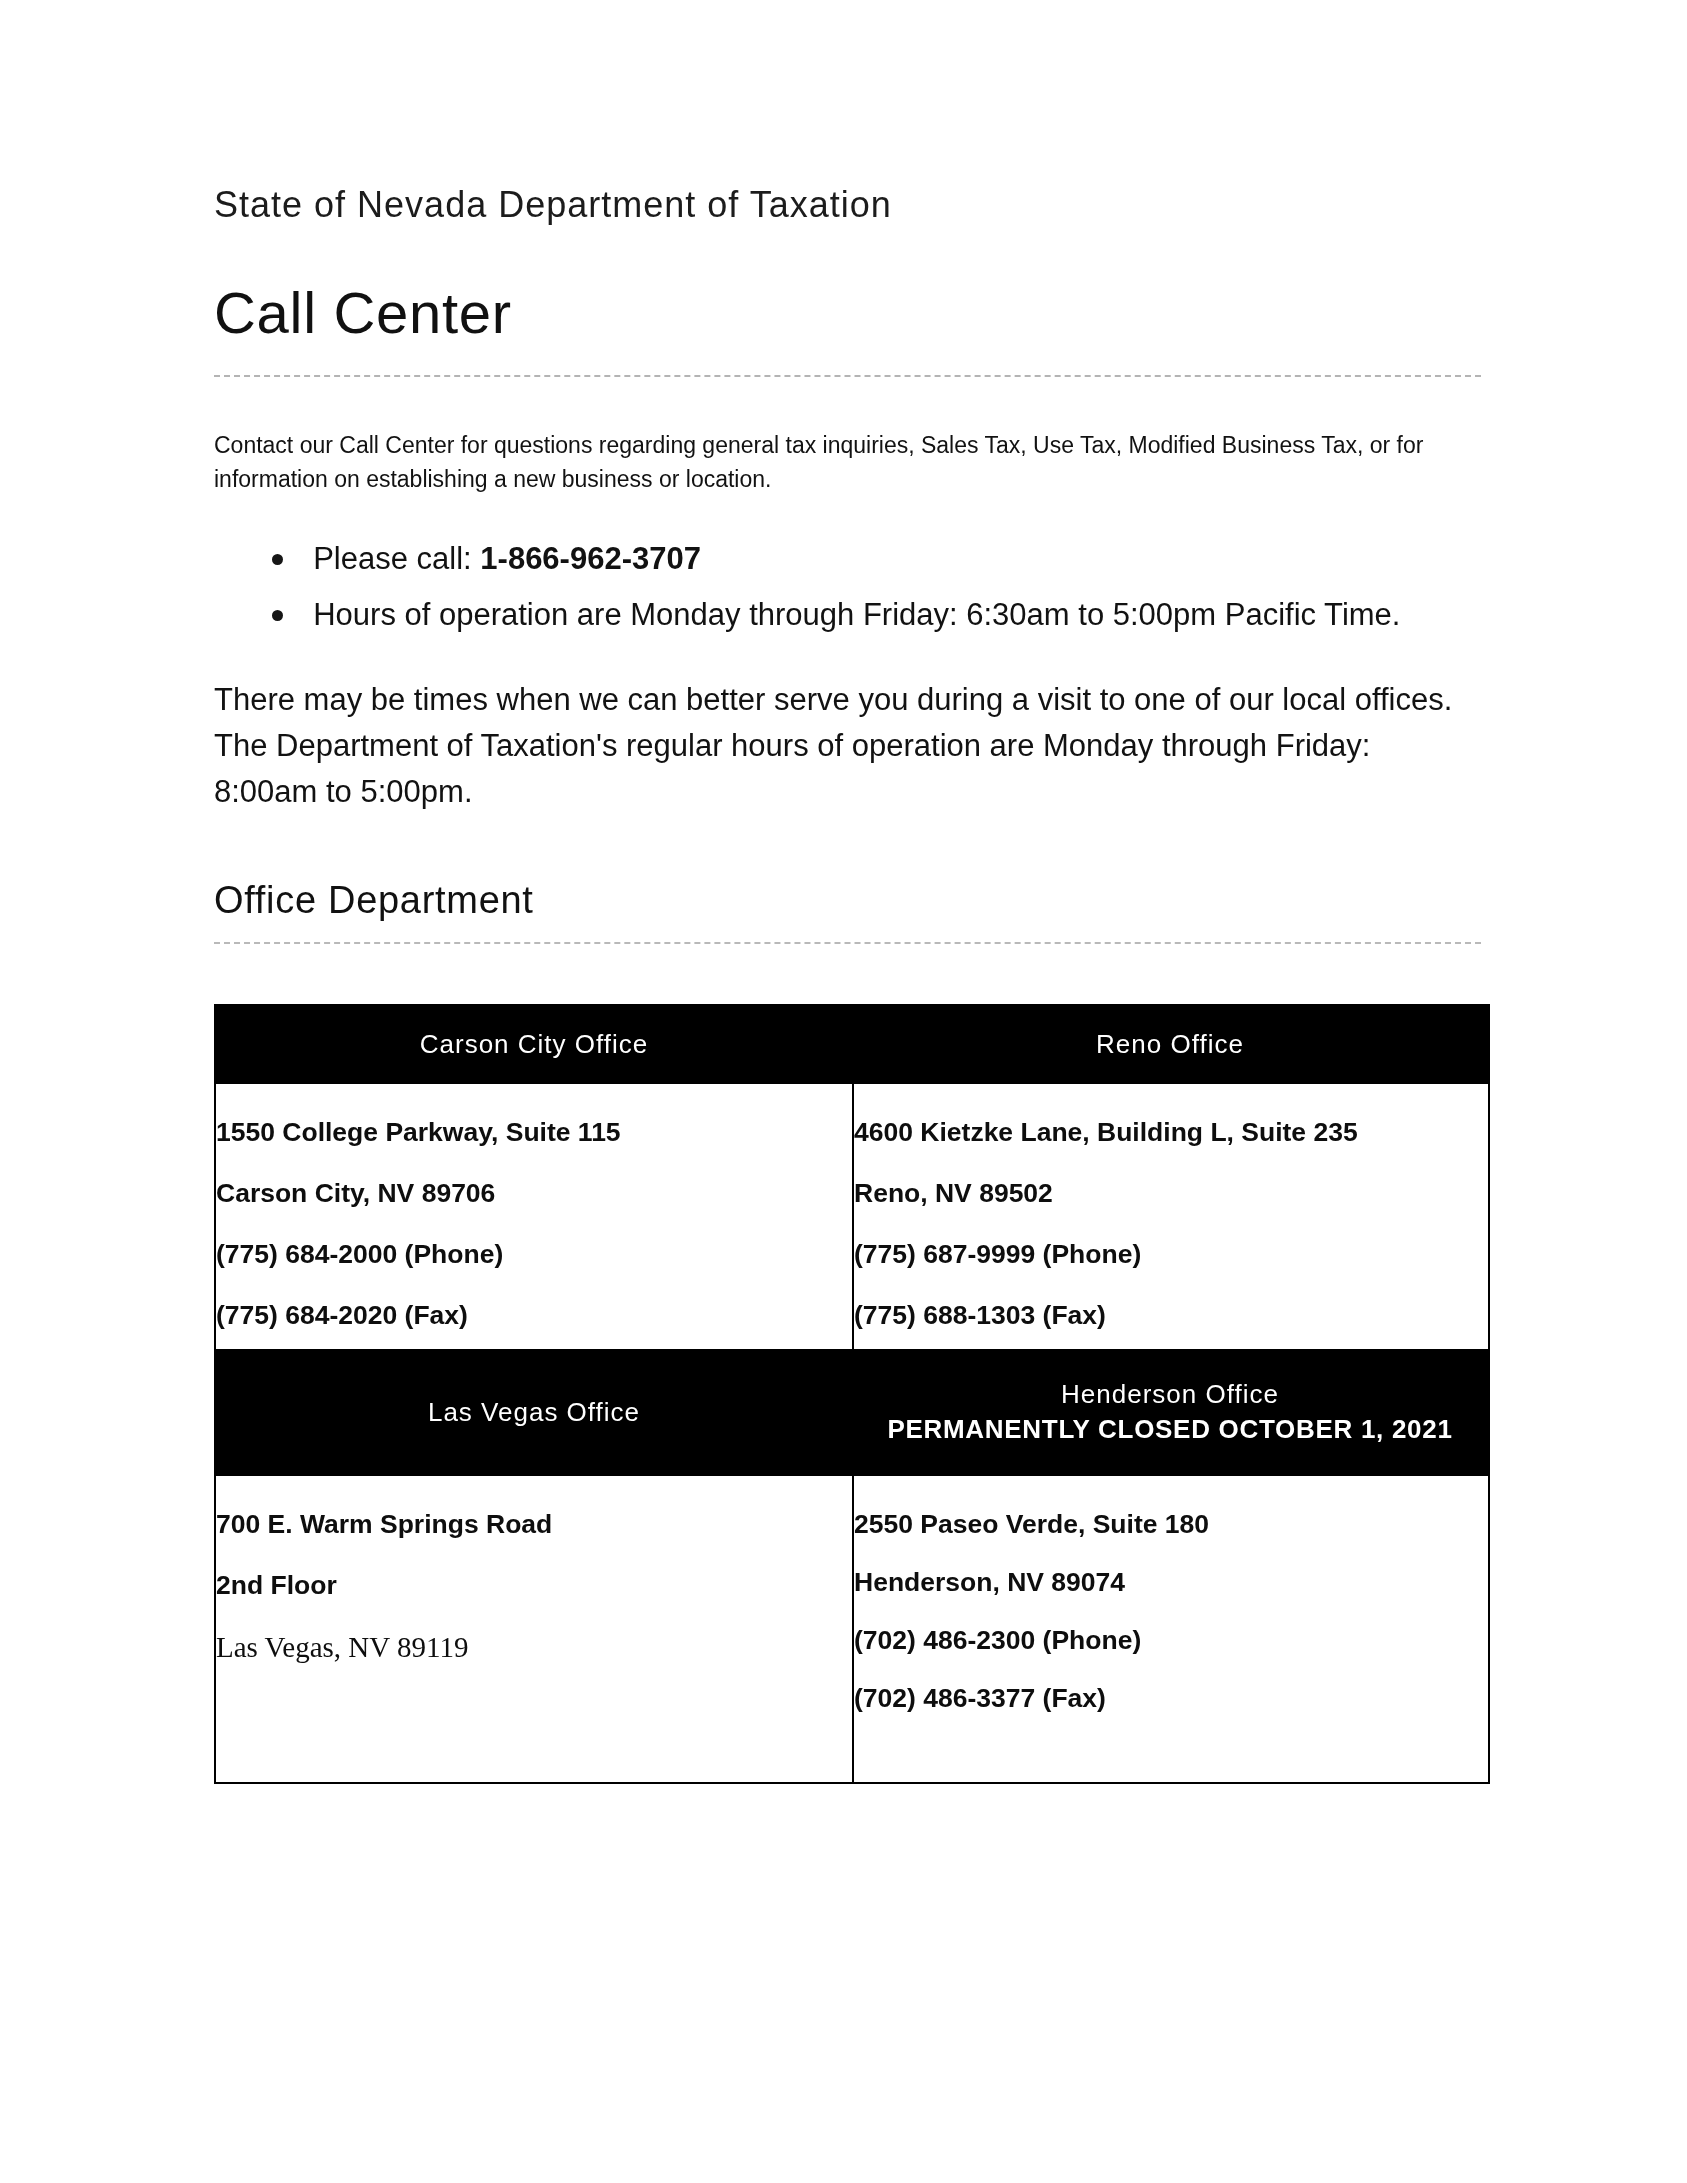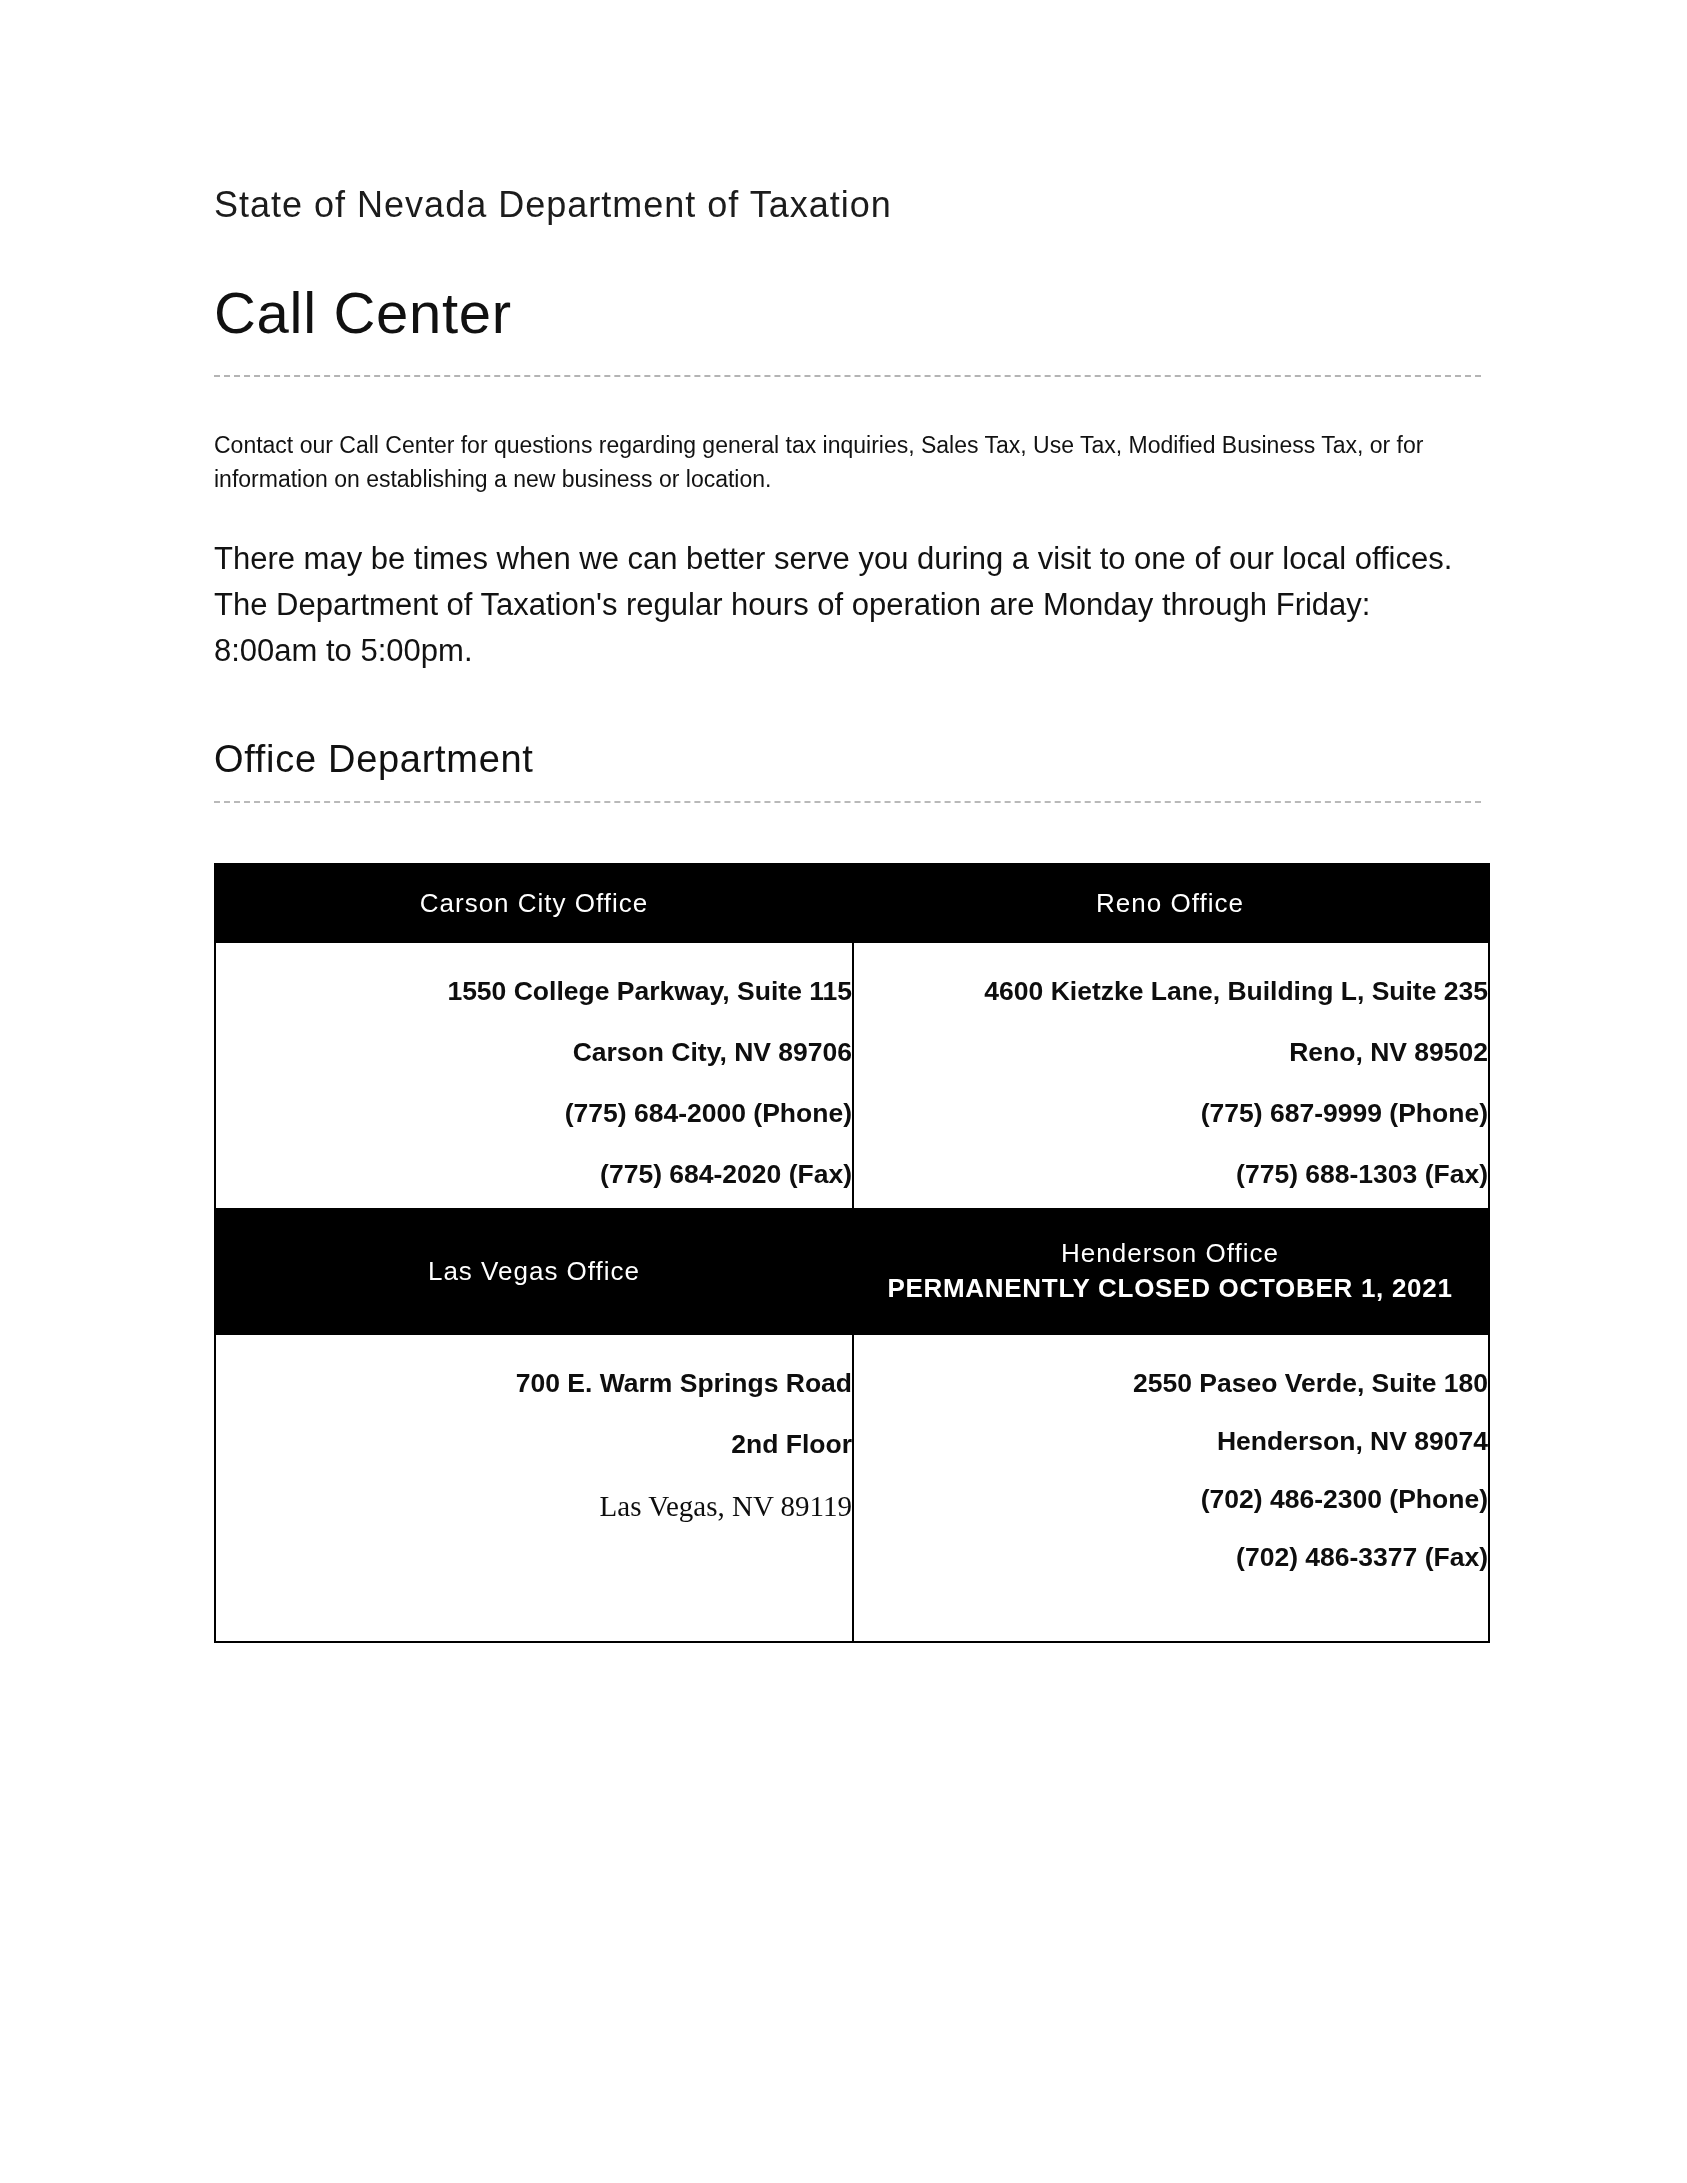--- a/index.html
+++ b/index.html
@@ -108,21 +108,21 @@
     justify-content: center;
     line-height: 1.35;
   }
   .hdr-sub {
     font-weight: 600;
     letter-spacing: 0.7px;
   }
   .addr-cell {
     display: flex;
     flex-direction: column;
-    align-items: flex-end;
+    align-items: flex-start;
     text-align: center;
     padding-top: 34px;
   }
   .addr-cell.col2 { border-left: 2px solid #000000; }
   .addr-line {
     font-size: 26.5px;
     font-weight: 700;
     color: #0e0e0e;
     margin-bottom: 32px;
     line-height: 1.1;
@@ -140,20 +140,30 @@
 <div class="page">
 
   <div class="pretitle">State of Nevada Department of Taxation</div>
 
   <div class="title-wrap">
     <h1 class="page-title">Call Center</h1>
   </div>
 
   <p class="intro">Contact our Call Center for questions regarding general tax inquiries, Sales Tax, Use Tax, Modified Business Tax, or for information on establishing a new business or location.</p>
 
+  <div class="bullet-list">
+    <div class="bullet-item">
+      <span class="bullet-marker"></span>
+      <span><span>Please call: </span><span class="bold">1-866-962-3707</span></span>
+    </div>
+    <div class="bullet-item">
+      <span class="bullet-marker"></span>
+      <span>Hours of operation are Monday through Friday: 6:30am to 5:00pm Pacific Time.</span>
+    </div>
+  </div>
 
   <p class="para2">There may be times when we can better serve you during a visit to one of our local offices. The Department of Taxation's regular hours of operation are Monday through Friday: 8:00am to 5:00pm.</p>
 
   <div class="section-wrap">
     <h2 class="section-title">Office Department</h2>
   </div>
 
   <div class="office-table">
 
     <div class="hdr-cell">Carson City Office</div>

